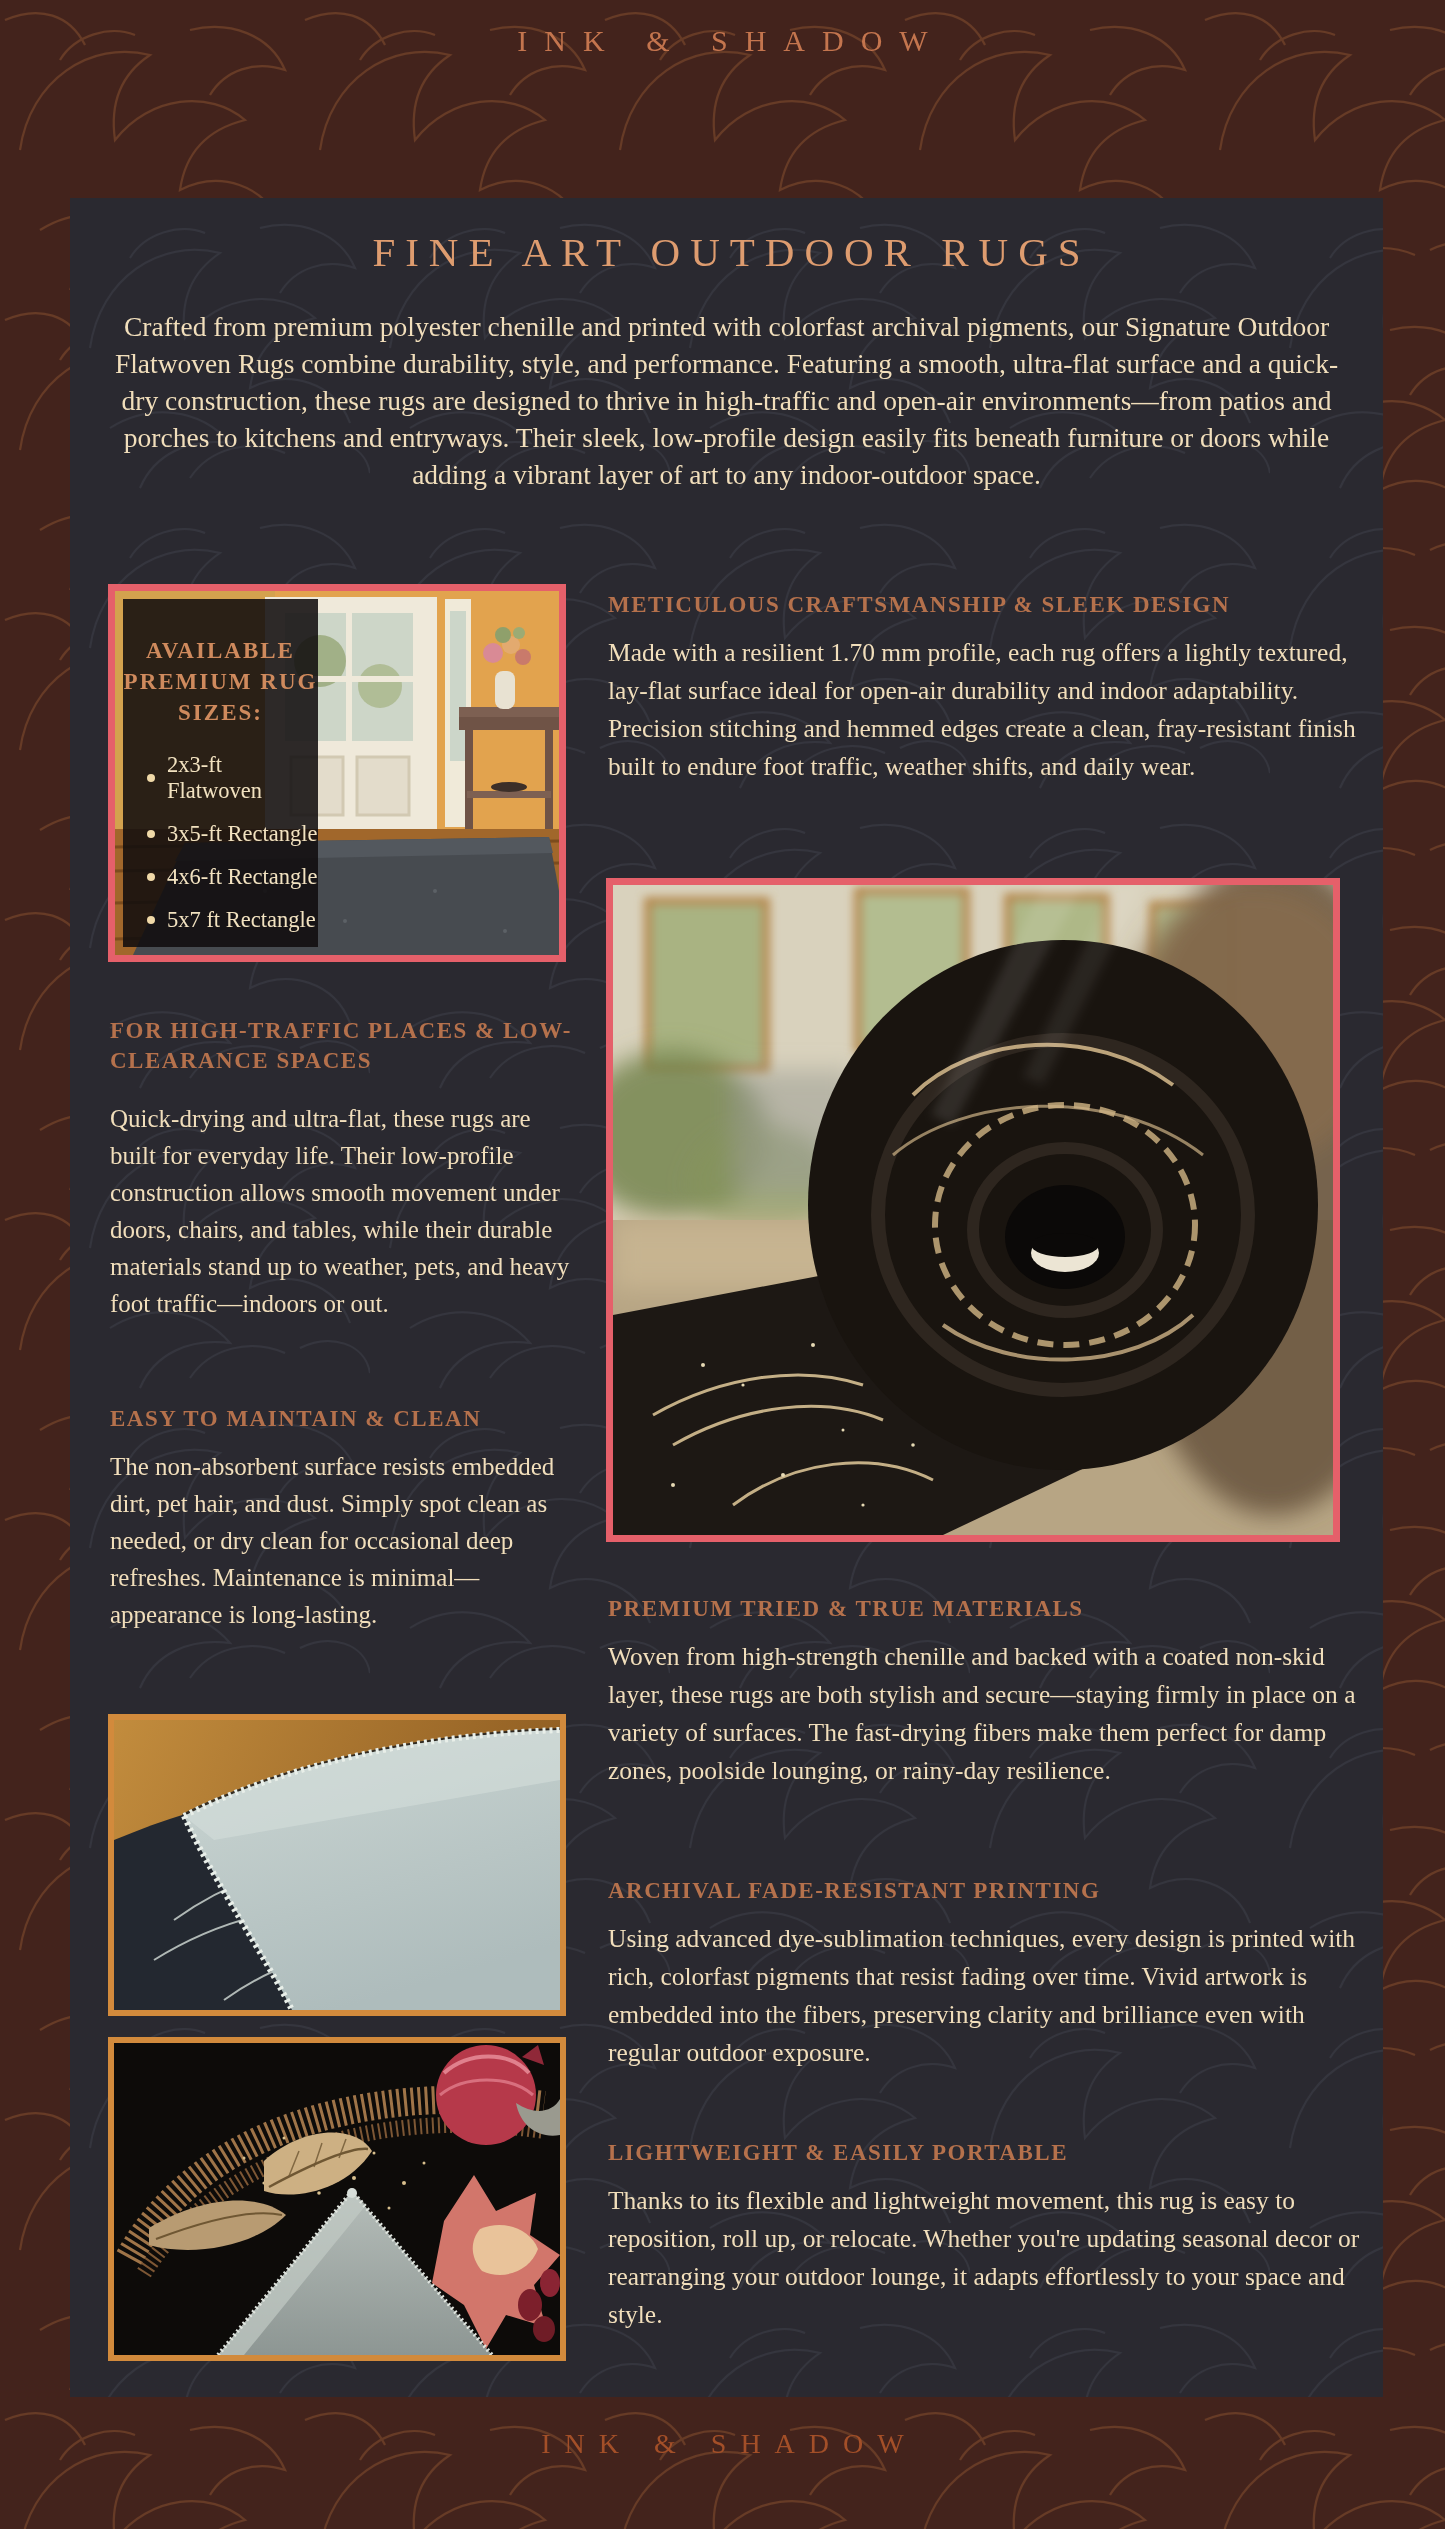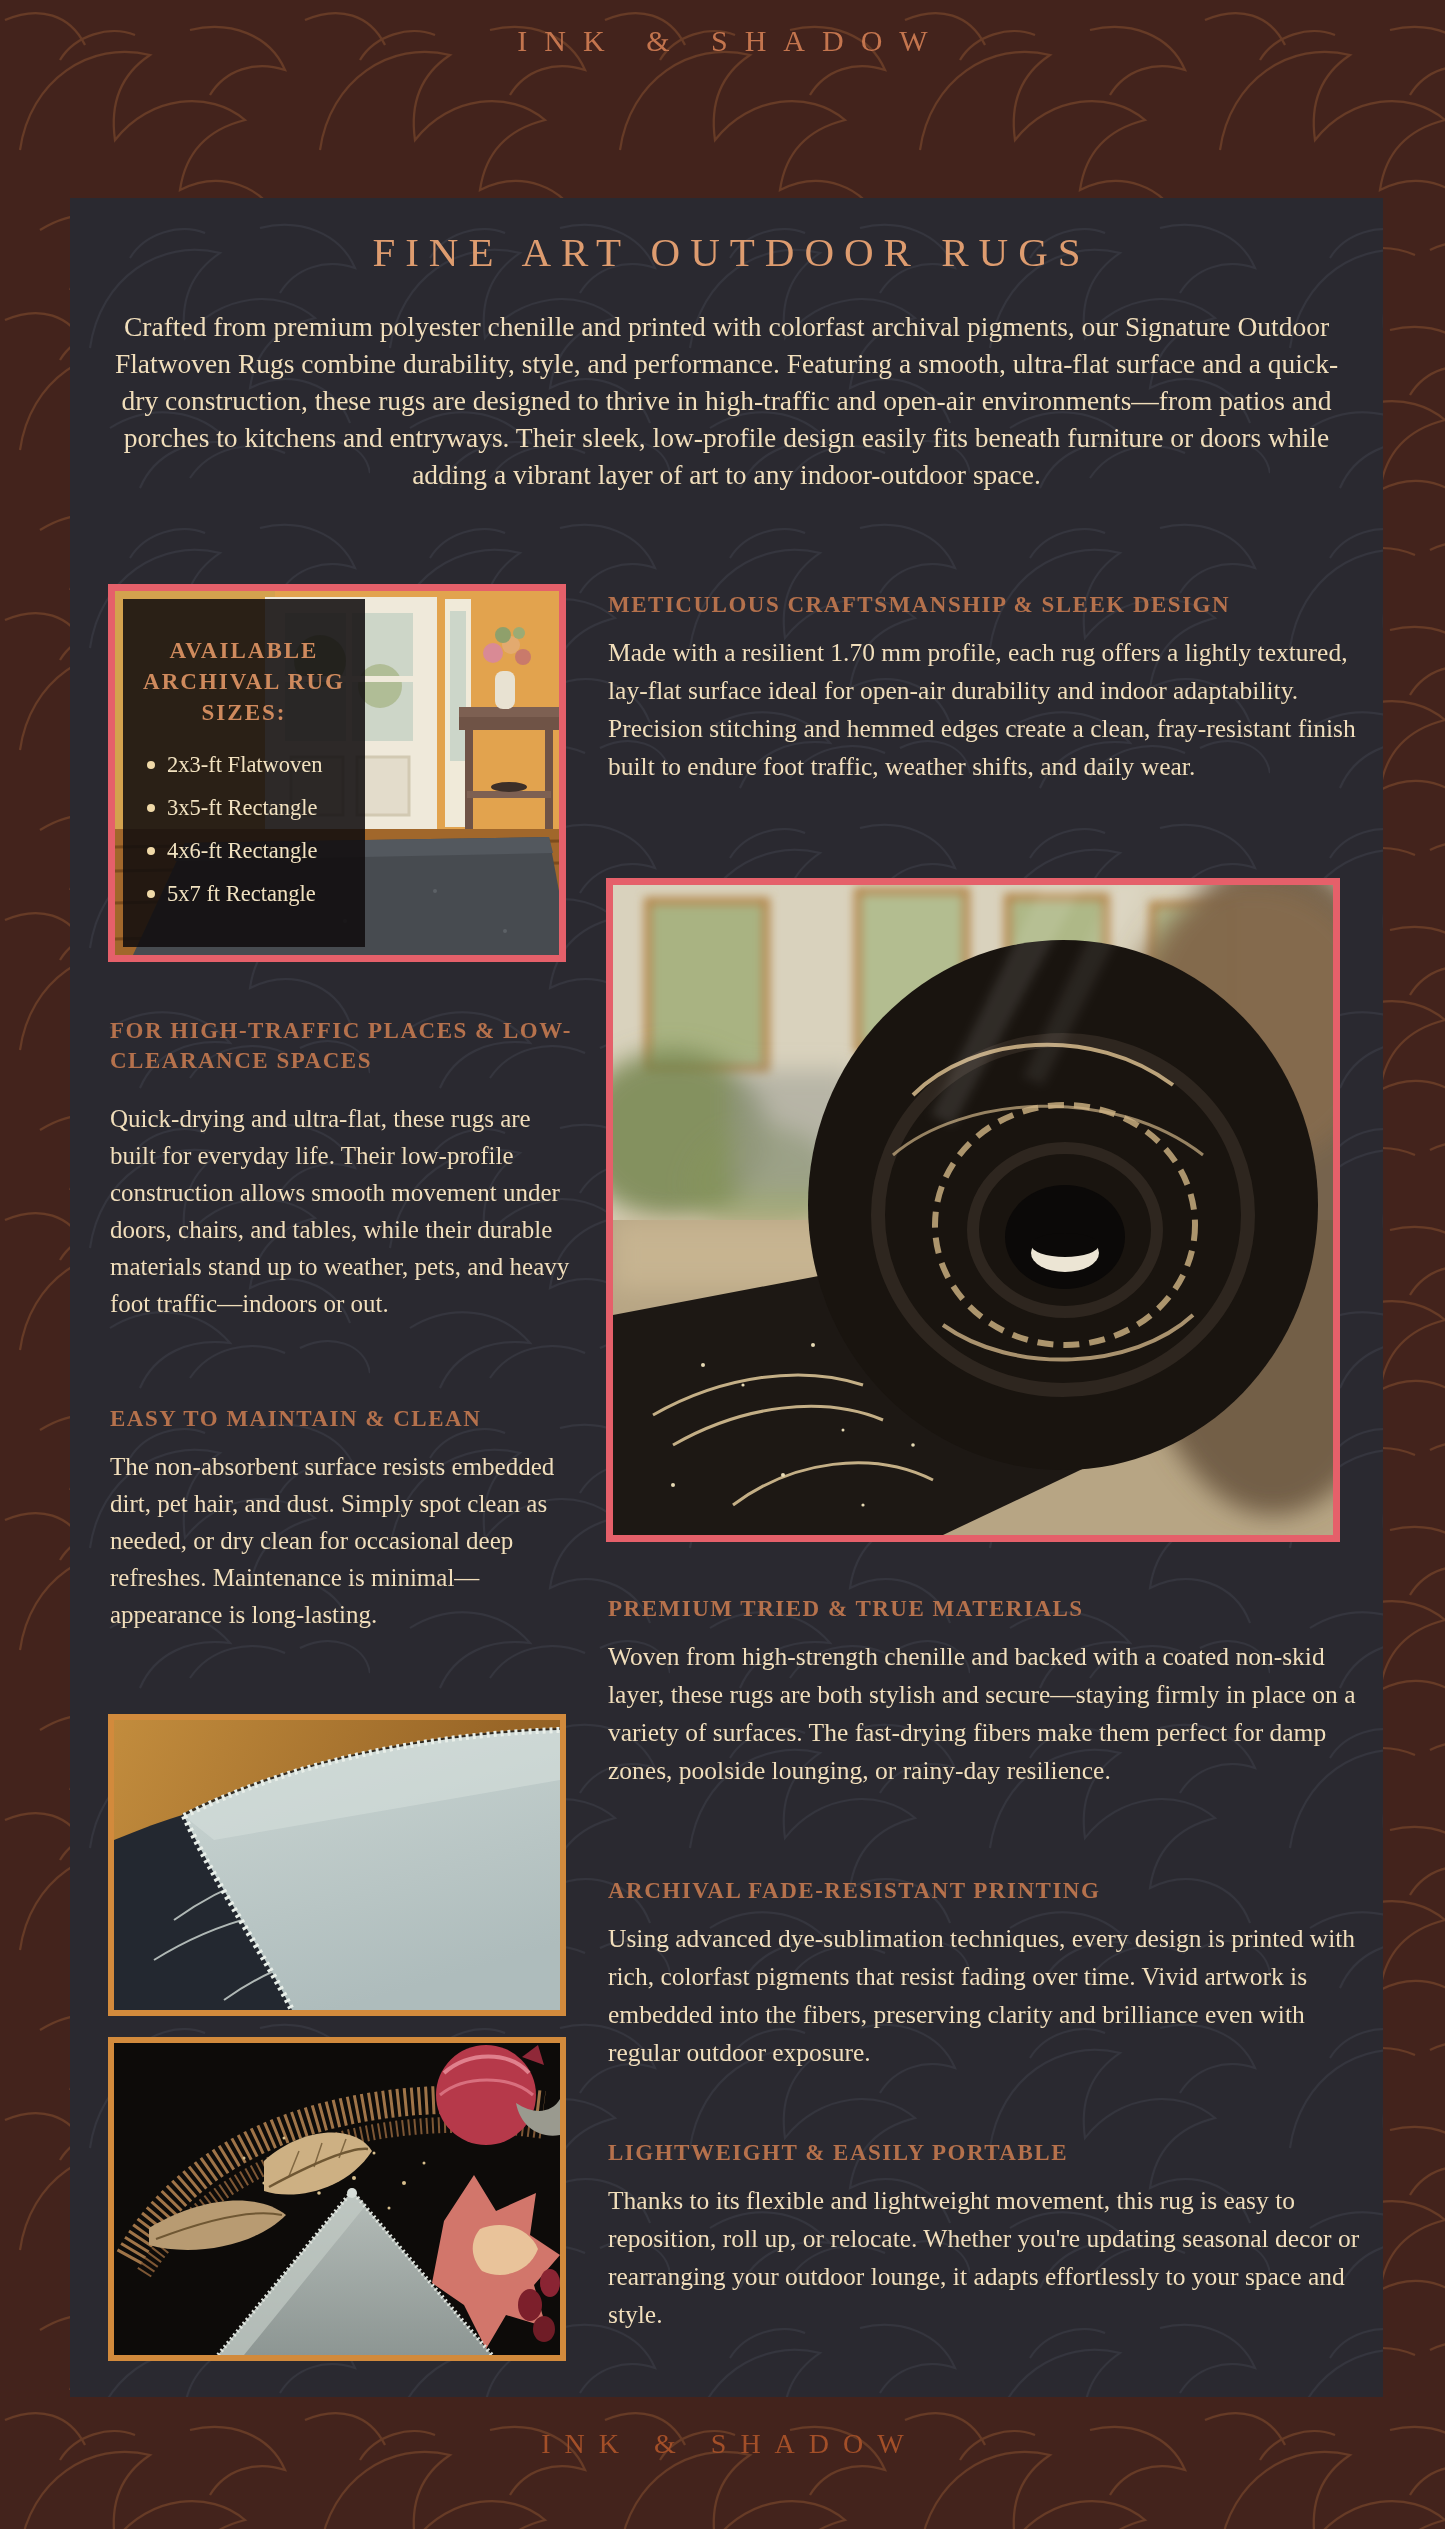--- a/index.html
+++ b/index.html
@@ -55,21 +55,21 @@
   .frame-tan   { border:6px solid #d28a3c; }
   figure svg { display:block; width:100%; height:100%; }
 
   #photo-entry   { left:38px;  top:386px;  width:458px; height:378px; }
   #photo-roll    { left:536px; top:680px;  width:734px; height:664px; }
   #photo-fold    { left:38px;  top:1516px; width:458px; height:302px; }
   #photo-pom     { left:38px;  top:1839px; width:458px; height:324px; }
 
   
   .sizes-overlay {
-    position:absolute; left:8px; top:8px; bottom:8px; width:242px;
+    position:absolute; left:8px; top:8px; bottom:8px; width:195px;
     background:rgba(16,13,14,0.87); padding-top:36px;
   }
   .sizes-title {
     text-align:center; color:#cf8a5d; font-weight:700;
     font-size:23px; line-height:31px; letter-spacing:2px;
   }
   .sizes-list { margin:24px 0 0 0; padding:0 0 0 24px; list-style:none; }
   .sizes-list li { display:flex; align-items:center; margin-bottom:17px; }
   .dot {
     width:8px; height:8px; border-radius:50%; background:#f0d9a8;
@@ -184,21 +184,21 @@
         <polygon points="70,252 434,246 444,300 444,364 18,364" fill="#474b50"></polygon>
         <polygon points="70,252 434,246 438,262 60,270" fill="#53585e"></polygon>
         <circle cx="150" cy="300" r="2" fill="#5c6166"></circle>
         <circle cx="230" cy="330" r="2" fill="#5c6166"></circle>
         <circle cx="320" cy="300" r="2" fill="#5c6166"></circle>
         <circle cx="390" cy="340" r="2" fill="#5c6166"></circle>
       </svg>
       <div class="sizes-overlay">
         <div class="sizes-title">
           <div>AVAILABLE</div>
-          <div>ARCHIVAL RUG</div>
+          <div>PREMIUM RUG</div>
           <div>SIZES:</div>
         </div>
         <ul class="sizes-list">
           <li>
               <span class="dot"></span>
               <span class="size-label">2x3-ft Flatwoven</span>
             </li>
           <li>
               <span class="dot"></span>
               <span class="size-label">3x5-ft Rectangle</span>

